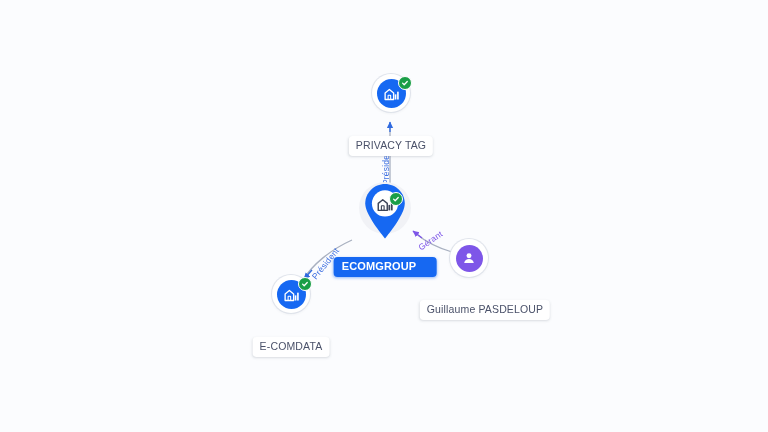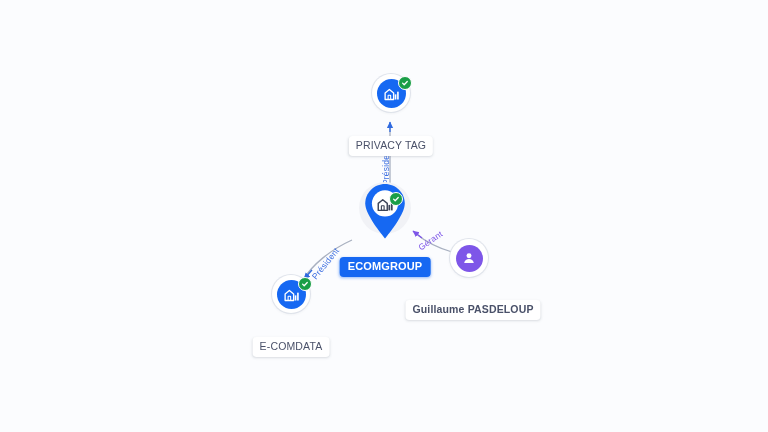--- a/index.html
+++ b/index.html
@@ -78,21 +78,21 @@
     box-shadow: 0 1px 2.5px rgba(60,70,90,.18);
     letter-spacing: .15px;
     transform: translateX(-50%);
     margin-top: 21px;
   }
   .node-label.selected {
     background: #1668f2;
     color: #ffffff;
     font-weight: bold;
     font-size: 11px;
-    padding: 4px 8px 5px 8px;
+    padding: 4px 20px 5px 8px;
     box-shadow: 0 1px 3px rgba(22,104,242,.45);
   }
 
   
   .edge-label {
     position: absolute;
     font-size: 8.5px;
     line-height: 1;
     white-space: nowrap;
     letter-spacing: .2px;
@@ -216,16 +216,16 @@
   <div class="node" style="left:469px; top:258px;">
     <div class="halo" style="width:38px;height:38px;left:-19px;top:-19px;"></div>
 
     <div class="avatar-circle" style="width:27px;height:27px;left:-13.5px;top:-13.5px;background:#7e56e8;">
       <svg width="16" height="16" viewBox="0 0 24 24">
         <circle cx="12" cy="8.6" r="3.7" fill="#ffffff"></circle>
         <path d="M4.8 19.6 C5.4 15.4 8.4 13.4 12 13.4 C15.6 13.4 18.6 15.4 19.2 19.6 Z" fill="#ffffff"></path>
       </svg>
     </div>
 
-    <div class="node-label" style="left:4px; top:21px;font-weight:bold;">Guillaume PASDELOUP</div>
+    <div class="node-label" style="left:16px; top:21px;">Guillaume PASDELOUP</div>
   </div>
 
 </div>
 
 </body></html>

